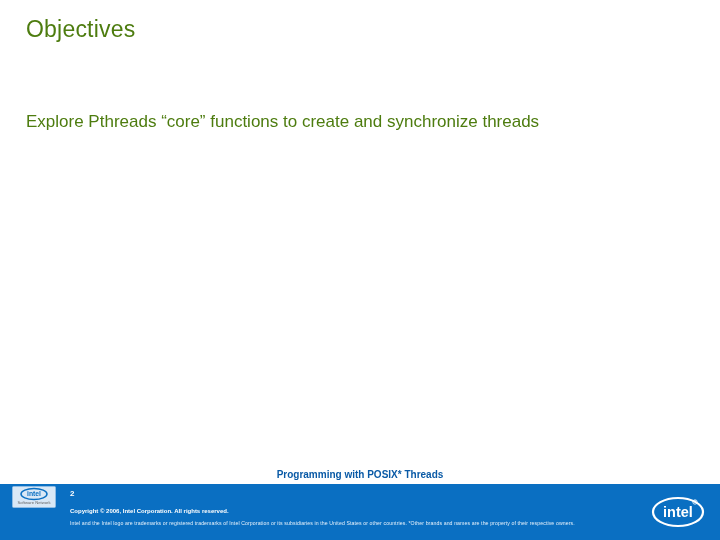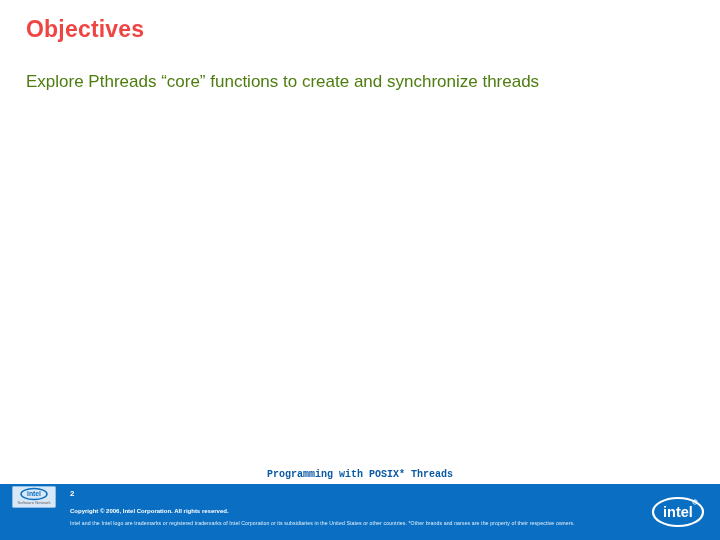--- a/index.html
+++ b/index.html
@@ -1,21 +1,21 @@
 <!DOCTYPE html>
 <html><head>
 <meta charset="utf-8">
 <style>
   * { margin: 0; padding: 0; box-sizing: border-box; }
   html, body { width: 720px; height: 540px; font-family: Verdana, Geneva, sans-serif; background: #fff; overflow: hidden; }
   .slide { width: 720px; height: 540px; position: relative; display: flex; flex-direction: column; }
   .content { flex: 1; padding: 16px 26px 0 26px; }
-  .title { font-size: 23px; font-weight: bold; color: #ef4444; margin-bottom: 28px; letter-spacing: 0.2px; }
+  .title { font-size: 23px; font-weight: normal; color: #4d7c0f; margin-bottom: 68px; letter-spacing: 0.2px; }
   .body-text { font-size: 17px; color: #4d7c0f; line-height: 1.35; }
-  .subheader { font-size: 10px; font-weight: bold; color: #0a5aa6; text-align: center; padding: 4px 0 4px 0; font-family: Liberation Mono, monospace; }
+  .subheader { font-size: 10px; font-weight: bold; color: #0a5aa6; text-align: center; padding: 4px 0 4px 0; }
   .footer { background: #0a6fc2; color: #fff; height: 56px; width: 100%; position: relative; padding: 6px 12px 0 12px; }
   .footer .pg { position: absolute; left: 70px; top: 5px; font-size: 8px; font-weight: bold; color: #fff; }
   .footer .copyright { position: absolute; left: 70px; top: 24px; font-size: 6px; font-weight: bold; color: #fff; white-space: nowrap; }
   .footer .disclaimer { position: absolute; left: 70px; top: 36px; font-size: 5.2px; color: #e6f1fb; white-space: nowrap; letter-spacing: 0.1px; }
   .logo-left { position: absolute; left: 12px; top: 2px; width: 44px; height: 22px; }
   .logo-right { position: absolute; right: 14px; top: 8px; width: 56px; height: 40px; }
   .intel-oval { fill: none; stroke: #fff; stroke-width: 2.2; }
   .intel-text { font-family: Arial, Helvetica, sans-serif; font-weight: bold; fill: #fff; }
   .sw-box { fill: #d9e8f6; stroke: #9cc3e6; stroke-width: 0.7; }
   .sw-oval { fill: none; stroke: #0a6fc2; stroke-width: 1.5; }

